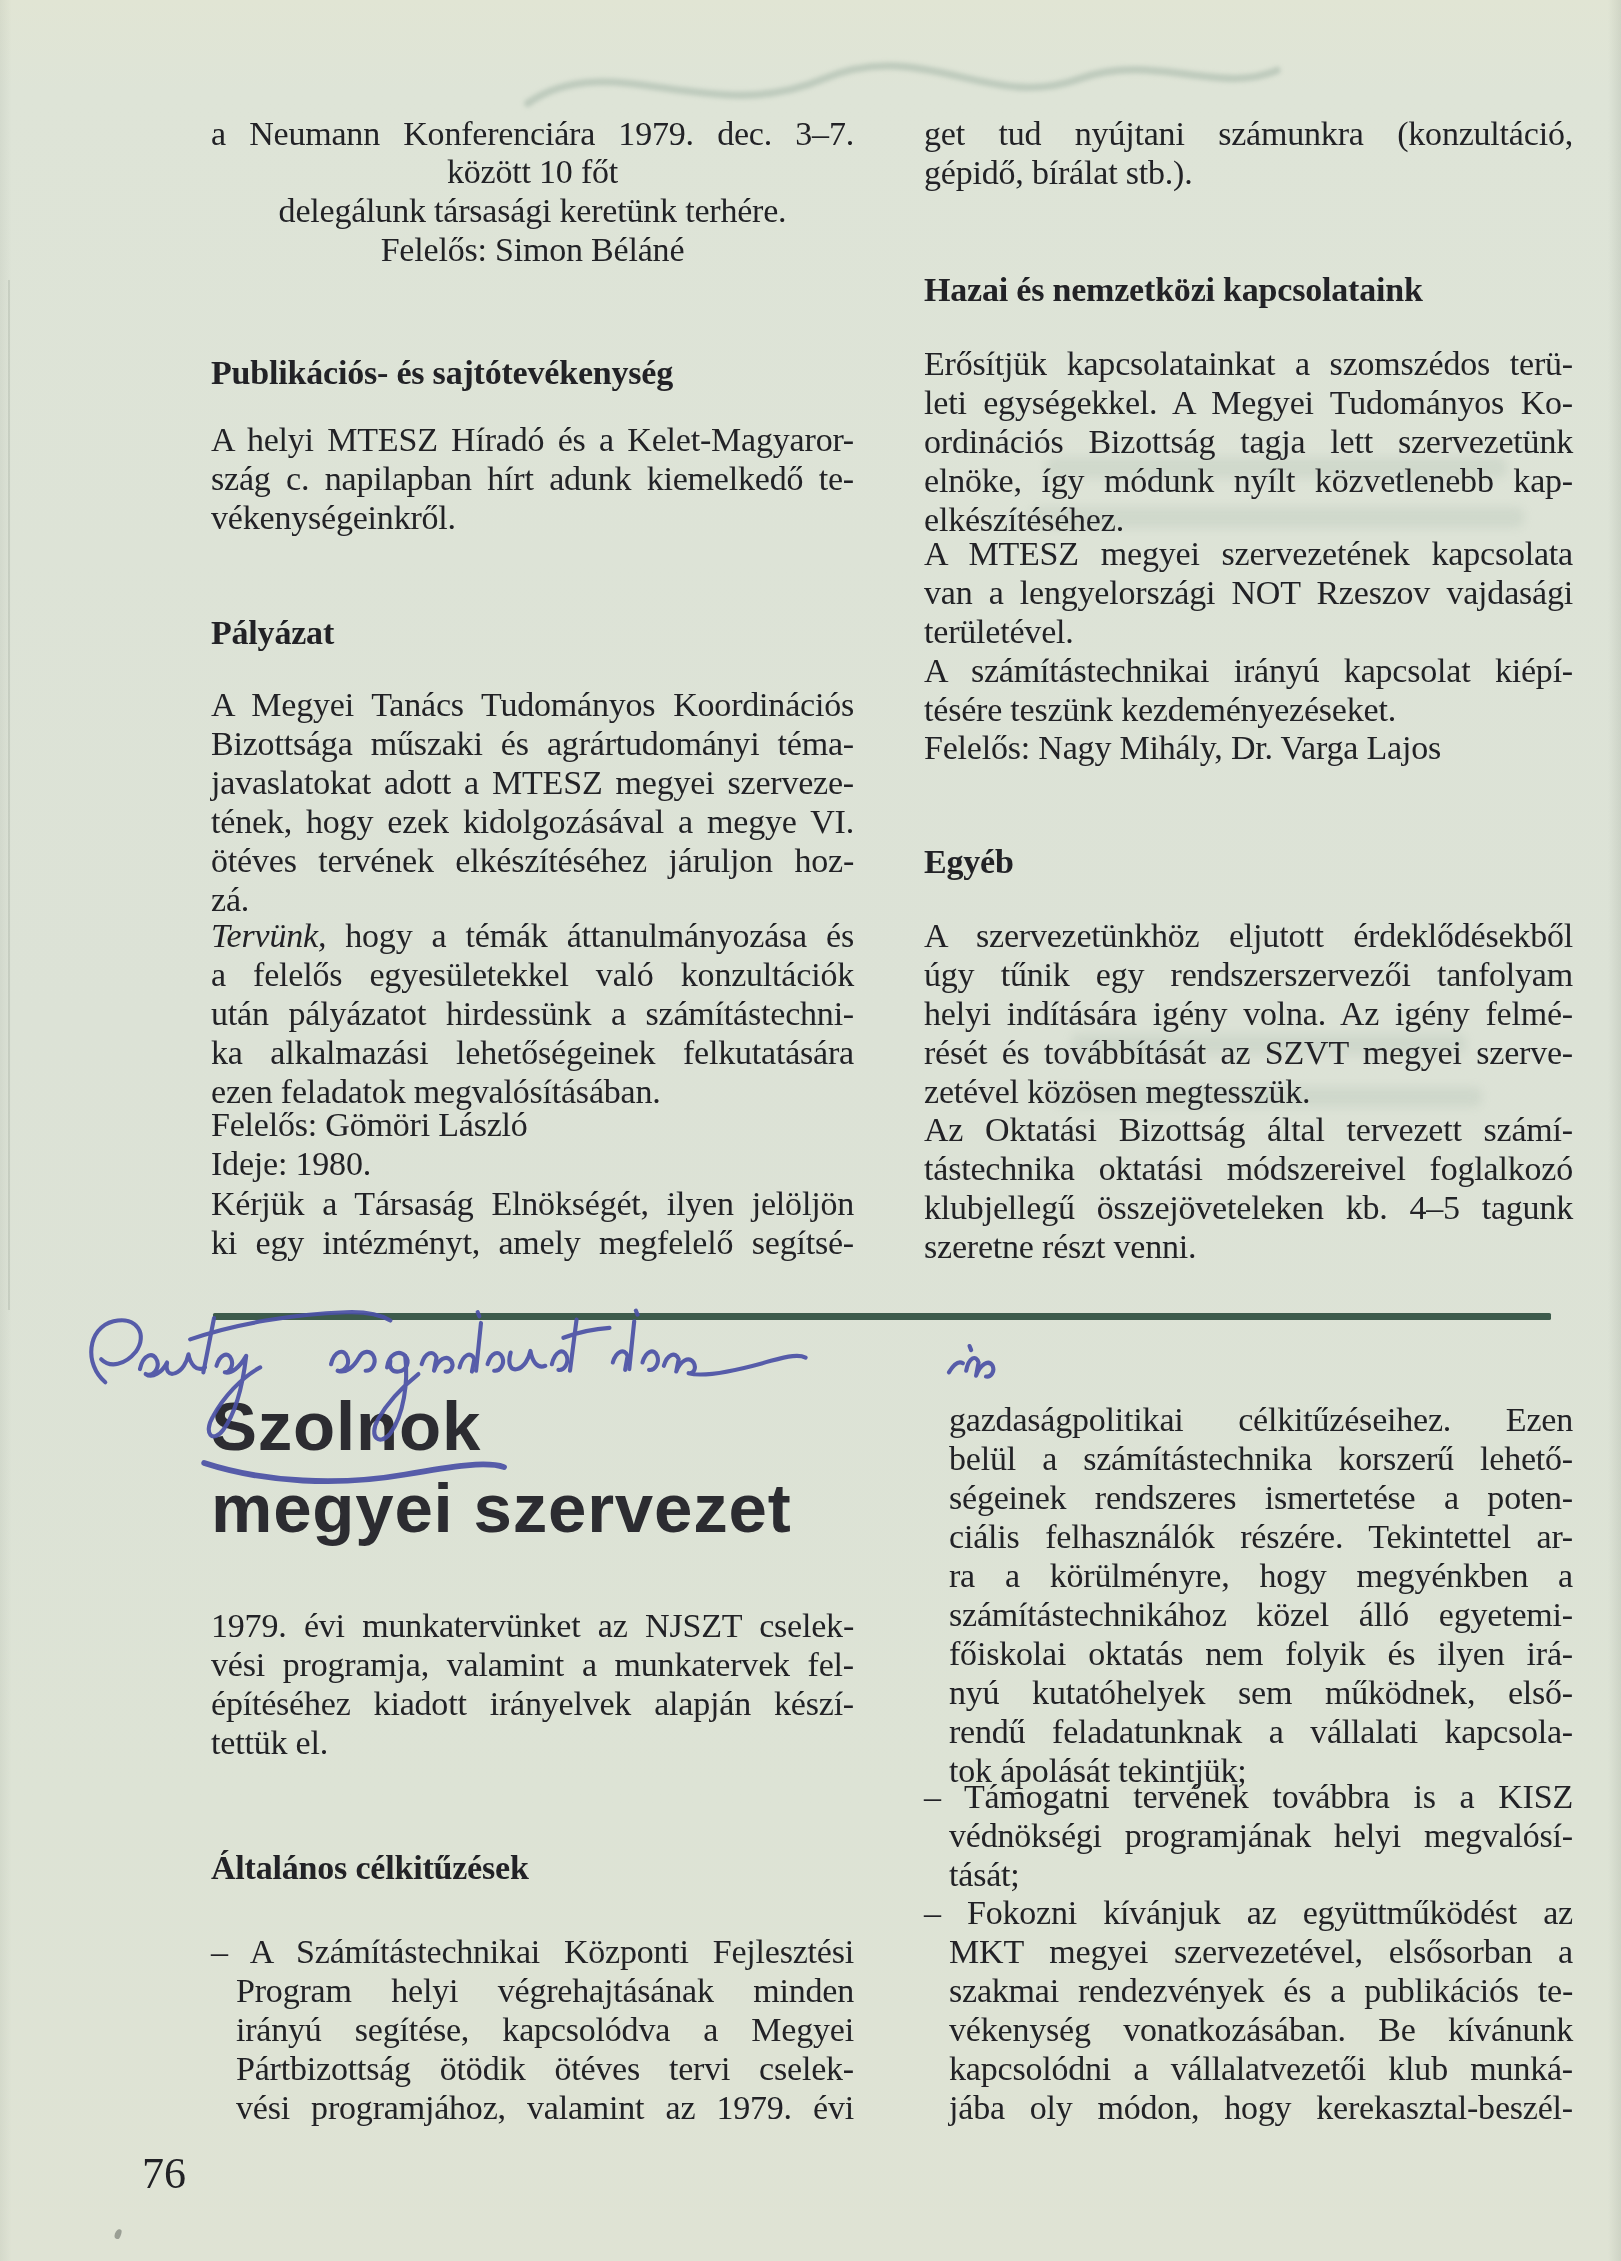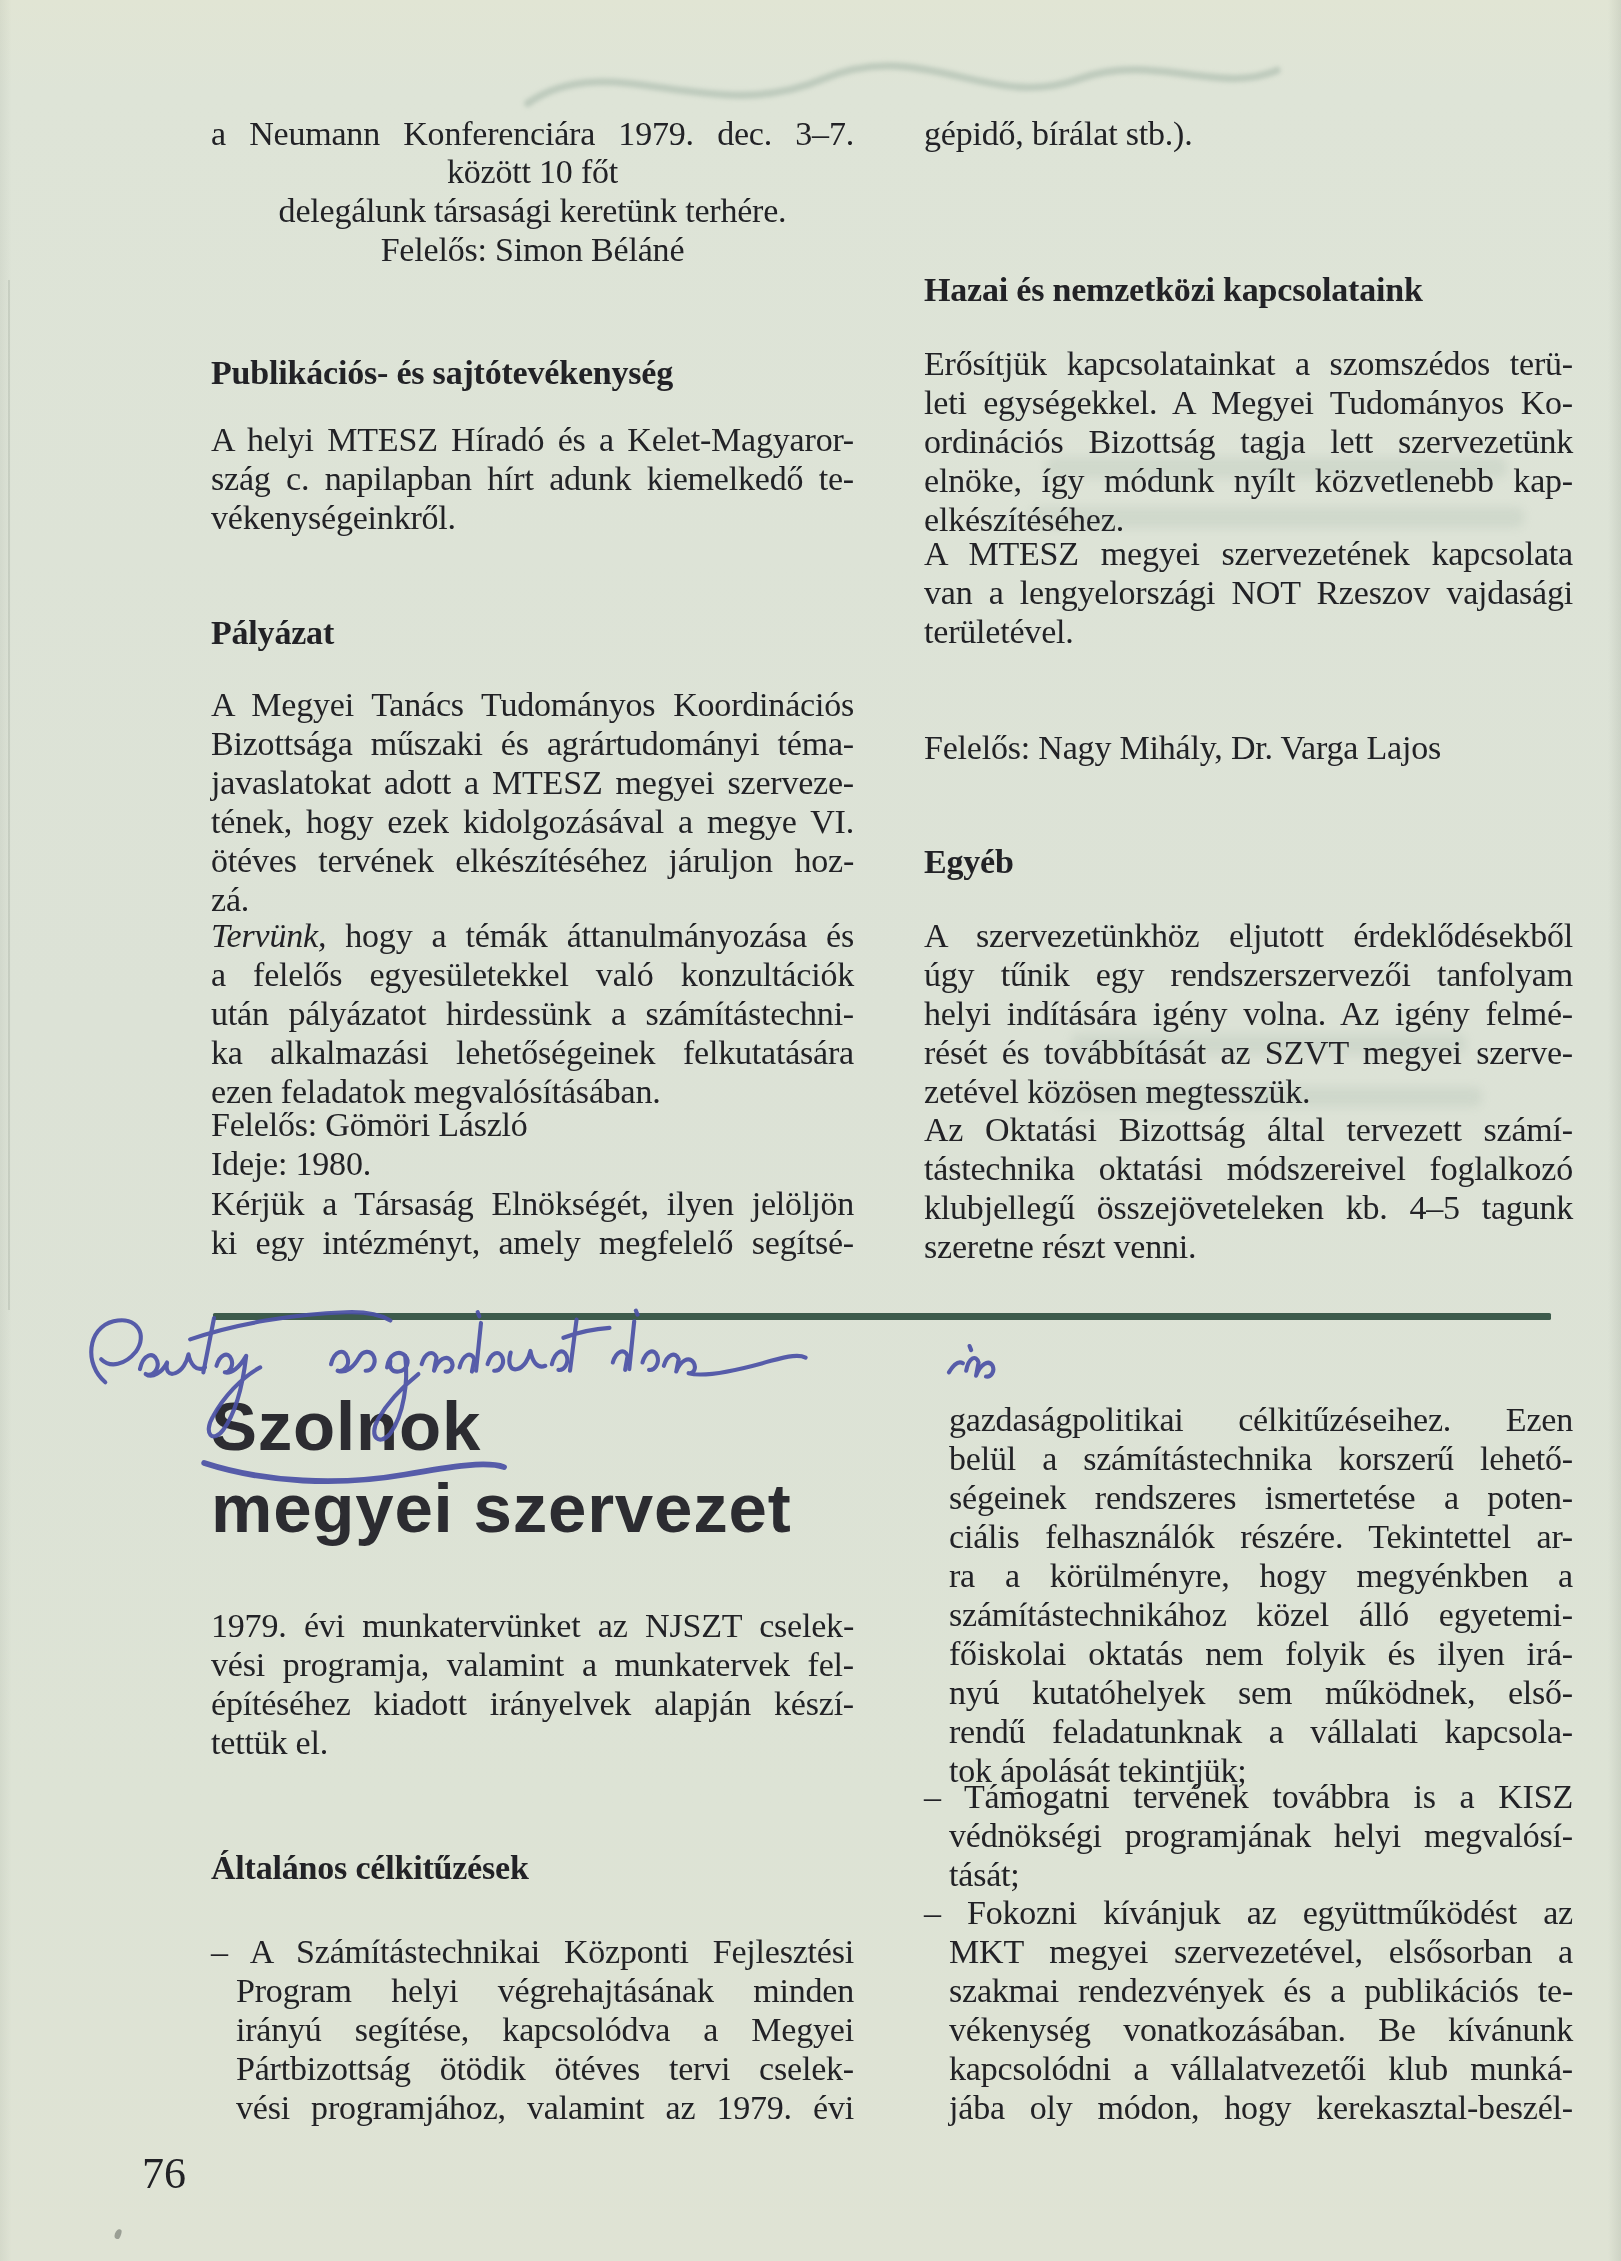--- a/index.html
+++ b/index.html
@@ -85,34 +85,39 @@
   <div class="blk" style="left:211px;top:1105px;width:643px;">
       <div class="tl first">Felelős: Gömöri László</div>
       <div class="tl">Ideje: 1980.</div>
     </div>
   <div class="blk" style="left:211px;top:1184px;width:643px;">
       <div class="tl first st">Kérjük a Társaság Elnökségét, ilyen jelöljön</div>
       <div class="tl st">ki egy intézményt, amely megfelelő segítsé-</div>
     </div>
 
   <div class="blk" style="left:924px;top:114px;width:649px;">
+      <div class="tl first st">get tud nyújtani számunkra (konzultáció,</div>
       <div class="tl">gépidő, bírálat stb.).</div>
     </div>
   <div class="blk hd" style="left:924px;top:270px;width:649px;">Hazai és nemzetközi kapcsolataink</div>
   <div class="blk" style="left:924px;top:344px;width:649px;">
       <div class="tl first st">Erősítjük kapcsolatainkat a szomszédos terü-</div>
       <div class="tl st">leti egységekkel. A Megyei Tudományos Ko-</div>
       <div class="tl st">ordinációs Bizottság tagja lett szervezetünk</div>
       <div class="tl st">elnöke, így módunk nyílt közvetlenebb kap-</div>
       <div class="tl">elkészítéséhez.</div>
     </div>
   <div class="blk" style="left:924px;top:534px;width:649px;">
       <div class="tl first st">A MTESZ megyei szervezetének kapcsolata</div>
       <div class="tl st">van a lengyelországi NOT Rzeszov vajdasági</div>
       <div class="tl">területével.</div>
+    </div>
+  <div class="blk" style="left:924px;top:651px;width:649px;">
+      <div class="tl first st">A számítástechnikai irányú kapcsolat kiépí-</div>
+      <div class="tl">tésére teszünk kezdeményezéseket.</div>
     </div>
   <div class="blk" style="left:924px;top:728px;width:649px;">
       <div class="tl first">Felelős: Nagy Mihály, Dr. Varga Lajos</div>
     </div>
   <div class="blk hd" style="left:924px;top:842px;width:649px;">Egyéb</div>
   <div class="blk" style="left:924px;top:916px;width:649px;">
       <div class="tl first st">A szervezetünkhöz eljutott érdeklődésekből</div>
       <div class="tl st">úgy tűnik egy rendszerszervezői tanfolyam</div>
       <div class="tl st">helyi indítására igény volna. Az igény felmé-</div>
       <div class="tl st">rését és továbbítását az SZVT megyei szerve-</div>

